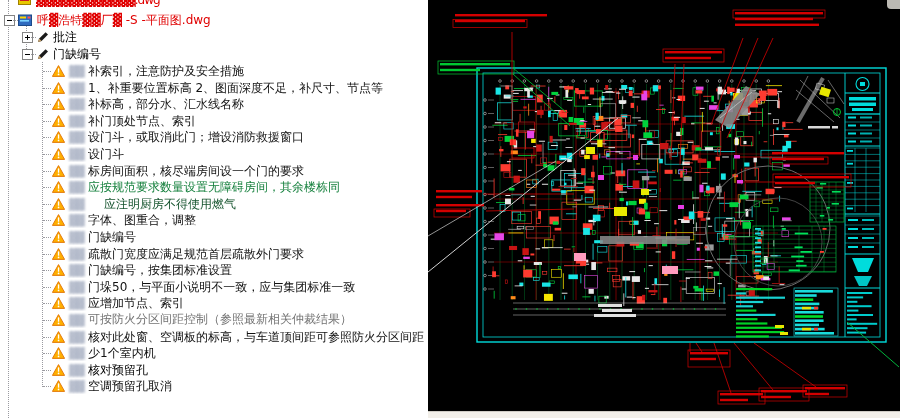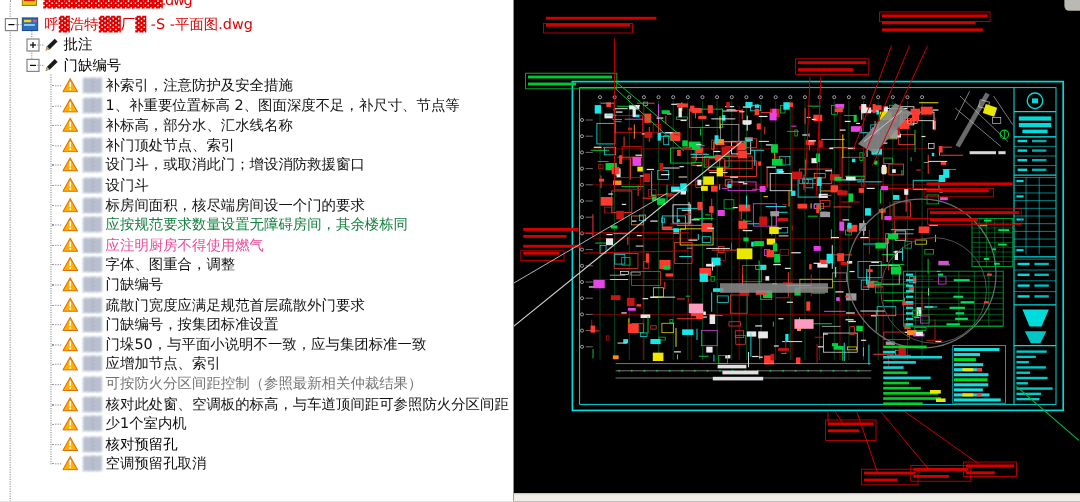--- a/index.html
+++ b/index.html
@@ -185,21 +185,21 @@
         <div class="row comment" style="top: 195.8px;">
     <span class="stub" style="left:43px;width:8px;"></span>
     <span class="icon" style="left:52px;top:2px;">
       <svg width="13" height="12">
               <polygon points="6.5,0.6 12.6,11.4 0.4,11.4" fill="#ffb000" stroke="#e07000" stroke-width="0.9"></polygon>
               <rect x="5.9" y="3.4" width="1.3" height="4.3" fill="#fff"></rect>
               <circle cx="6.55" cy="9.4" r="0.85" fill="#fff"></circle>
             </svg>
     </span>
     <span class="author" style="left:69px;">▓▓</span>
-    <span class="lbl ctext" style="left:88px;color:#ec4899;">应注明厨房不得使用燃气</span>
+    <span class="lbl ctext" style="left:104px;color:#14532d;">应注明厨房不得使用燃气</span>
   </div>
         <div class="row comment" style="top: 212.4px;">
     <span class="stub" style="left:43px;width:8px;"></span>
     <span class="icon" style="left:52px;top:2px;">
       <svg width="13" height="12">
               <polygon points="6.5,0.6 12.6,11.4 0.4,11.4" fill="#ffb000" stroke="#e07000" stroke-width="0.9"></polygon>
               <rect x="5.9" y="3.4" width="1.3" height="4.3" fill="#fff"></rect>
               <circle cx="6.55" cy="9.4" r="0.85" fill="#fff"></circle>
             </svg>
     </span>

